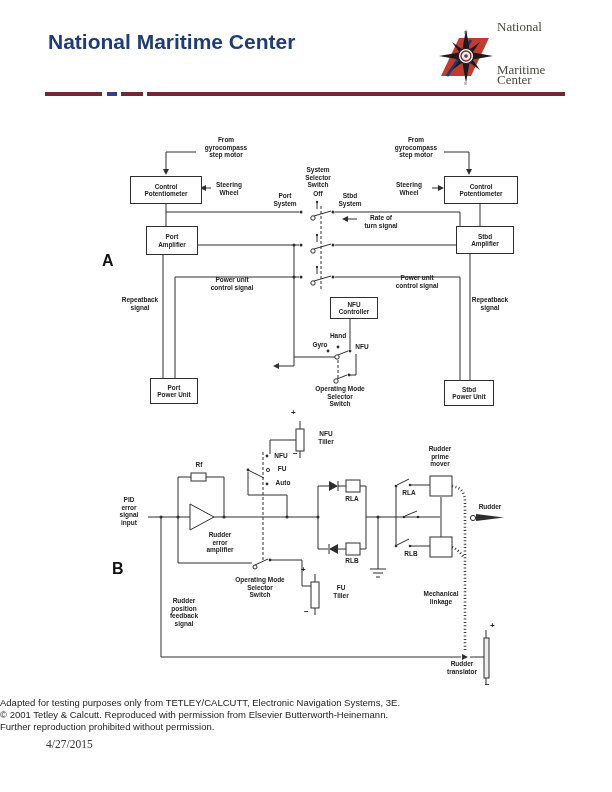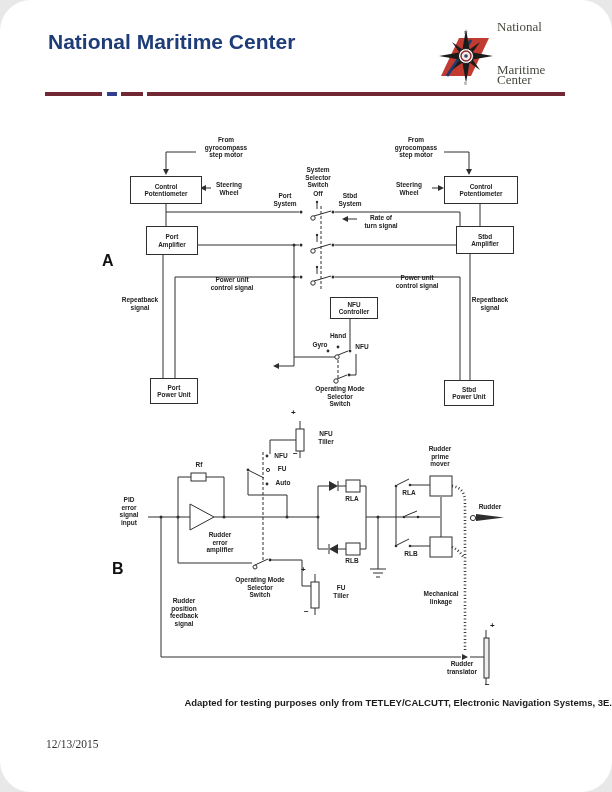--- a/index.html
+++ b/index.html
@@ -1,33 +1,33 @@
 <!DOCTYPE html>
 <html><head>
 <meta charset="utf-8">
 <style>
   html,body{margin:0;padding:0;background:#e8e8e8;}
   #page{position:relative;width:612px;height:792px;background:#ffffff;margin:0 auto;
-        font-family:"Liberation Sans",sans-serif;overflow:hidden;border-radius:31px;}
+        font-family:"Liberation Sans",sans-serif;overflow:hidden;}
   .lbl{position:absolute;font-size:6.5px;line-height:7.6px;font-weight:bold;color:#222;
        text-align:center;white-space:pre-line;letter-spacing:0;}
   .box{position:absolute;border:1px solid #2e2e2e;background:#fff;display:flex;
        align-items:center;justify-content:center;text-align:center;
        font-size:6.4px;line-height:7.4px;font-weight:bold;color:#222;white-space:pre-line;}
   .biglbl{position:absolute;font-size:16px;font-weight:bold;color:#111;}
   .sign{position:absolute;font-size:8px;font-weight:bold;color:#222;}
   #org-title{position:absolute;left:48px;top:30px;font-size:21px;font-weight:bold;color:#1e3c78;}
   #org-tag{position:absolute;left:50px;top:61px;font-size:13.5px;color:#9b9b9b;}
   .logo-text{position:absolute;left:497px;font-family:"Liberation Serif",serif;
              font-size:13px;color:#4a4a42;}
   .rule{position:absolute;top:92px;height:4px;}
   #doc-title{position:absolute;left:0;top:105px;width:612px;text-align:center;
              font-size:16px;font-weight:bold;color:#111;letter-spacing:.5px;}
-  .foot{position:absolute;left:0;width:612px;text-align:right;font-size:9.5px;
-        font-weight:bold;color:#1c1c1c;}
+  .foot{position:absolute;left:0;width:612px;text-align:left;font-size:9.5px;
+        font-weight:normal;color:#1c1c1c;}
   #date{position:absolute;left:46px;top:738px;font-family:"Liberation Serif",serif;
         font-size:11.5px;color:#333;}
   svg{position:absolute;left:0;top:0;pointer-events:none;}
 </style>
 </head>
 <body>
 
 <div id="page">
 
   <div id="org-title">National Maritime Center</div>
@@ -245,15 +245,17 @@
   <div class="lbl" style="left:160px;top:597px;width:48px">Rudder
 position
 feedback
 signal</div>
   <div class="lbl" style="left:438px;top:660px;width:48px">Rudder
 translator</div>
   <div class="sign" style="left:490px;top:621px">+</div>
   <div class="sign" style="left:485px;top:680px">−</div>
 
   <div class="foot" style="top:697px">Adapted for testing purposes only from TETLEY/CALCUTT, Electronic Navigation Systems, 3E.</div>
-  <div id="date">12/13/2015</div>
+  <div class="foot" style="top:709px">© 2001 Tetley &amp; Calcutt. Reproduced with permission from Elsevier Butterworth-Heinemann.</div>
+  <div class="foot" style="top:721px">Further reproduction prohibited without permission.</div>
+  <div id="date">4/27/2015</div>
 
 </div>
 
 </body></html>

